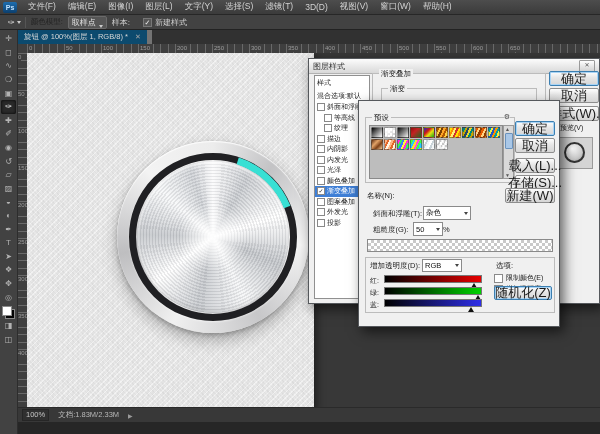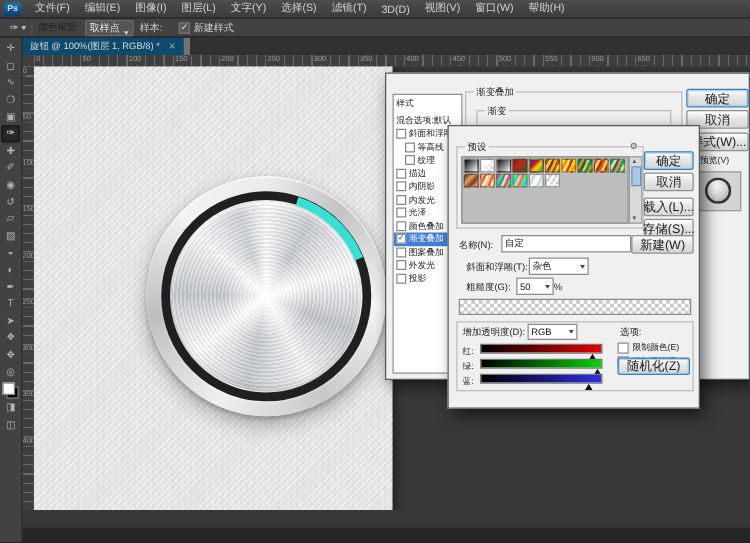--- a/index.html
+++ b/index.html
@@ -67,21 +67,21 @@
   .bottomstrip{position:absolute;left:0;right:0;bottom:0;height:12px;background:#262626;z-index:3}
   
   .dlg{position:absolute;background:#f0f0f0;border:1px solid #55585c;box-shadow:4px 5px 12px rgba(0,0,0,.6);
        font-size:8px;color:#1a1a1a}
   .dlg-title{height:14px;background:linear-gradient(#fcfcfc,#d8d8d8);border-bottom:1px solid #b2b2b2;display:flex;
              align-items:center;padding:0 4px;font-size:8px;color:#333}
   .dlg-title .spacer{flex:1}
   .win-btn{width:14px;height:10px;background:linear-gradient(#fefefe,#d2d2d2);border:1px solid #9a9a9a;border-radius:1px;
            font-size:6px;line-height:9px;text-align:center;color:#555;margin-left:2px;flex:none}
   .btn{position:absolute;background:linear-gradient(#fefefe,#e6e6e6 45%,#d6d6d6);border:1px solid #8e8e8e;border-radius:2px;
-       font-size:10px;display:flex;align-items:center;justify-content:center;color:#1a1a1a;white-space:nowrap}
+       font-size:13px;display:flex;align-items:center;justify-content:center;color:#1a1a1a;white-space:nowrap}
   .btn.primary{border-color:#3c7fb1;box-shadow:inset 0 0 0 1px #a9d4f5}
   .fieldset{position:absolute;border:1px solid #bcbcbc}
   .fs-label{position:absolute;top:-5px;left:6px;background:#f0f0f0;padding:0 2px;font-size:7.5px;color:#222;white-space:nowrap}
   .cbx{width:8px;height:8px;background:#fff;border:1px solid #8a8a8a;font-size:8px;line-height:8px;color:#333;text-align:center;flex:none}
   .lbl{position:absolute;font-size:7.5px;color:#222;white-space:nowrap}
   .combo{position:absolute;background:#fff;border:1px solid #8a8a8a;display:flex;align-items:center;
          justify-content:space-between;padding:0 2px;font-size:7.5px;color:#111}
   .combo .dd-arrow{border-top-color:#444}
   .checker{background-image:conic-gradient(#c9c9c9 0 25%,#fff 0 50%,#c9c9c9 0 75%,#fff 0);background-size:6px 6px}
   
@@ -224,24 +224,34 @@
         <div class="knob">
           <div class="knob-ring-dark"></div>
           <svg class="knob-arc-svg" viewBox="0 0 192 192">
             <path d="M120.7 19.9 A80 80 0 0 1 170.2 66.0" fill="none" stroke="#38e0d4" stroke-width="7"></path>
           </svg>
           <div class="knob-face"></div>
         </div>
       </div>
     </div>
 
+    <div class="statusbar">
+      <span class="zoom-box">100%</span>
+      <span>文档:1.83M/2.33M</span>
+      <span style="font-size:6px;color:#999">▶</span>
+    </div>
     <div class="bottomstrip"></div>
   </div>
 
   <div class="dlg" id="layer-style-dlg">
+    <div class="dlg-title">
+      <span>图层样式</span>
+      <span class="spacer"></span>
+      <span class="win-btn">✕</span>
+    </div>
     <div class="ls-list" id="ls-list">
         <div class="ls-row plain">
           <span>样式</span>
         </div>
         <div class="ls-row plain">
           <span>混合选项:默认</span>
         </div>
         <div class="ls-row check">
           <span class="ls-cb"></span>
           <span>斜面和浮雕</span>
@@ -340,21 +350,20 @@
         <span class="sb-arrow" style="bottom:0">▼</span>
       </div>
     </div>
 
     <div class="btn primary" style="left:156px;top:20px;width:38px;height:13px">确定</div>
     <div class="btn" style="left:156px;top:37px;width:38px;height:13px">取消</div>
     <div class="btn" style="left:156px;top:57px;width:38px;height:13px">载入(L)...</div>
     <div class="btn" style="left:156px;top:74px;width:38px;height:13px">存储(S)...</div>
 
     <span class="lbl" style="left:8px;top:90px">名称(N):</span>
-    <input class="combo" style="left: 42px; top: 87px; width: 98px; height: 12px; font-family: inherit;" value="自定">
     <div class="btn" style="left:146px;top:87px;width:48px;height:13px">新建(W)</div>
 
     <span class="lbl" style="left:14px;top:108px">斜面和浮雕(T):</span>
     <div class="combo" style="left:64px;top:105px;width:42px;height:12px">
       <span>杂色</span>
       <span class="dd-arrow"></span>
     </div>
 
     <span class="lbl" style="left:14px;top:124px">粗糙度(G):</span>
     <div class="combo" style="left:54px;top:121px;width:24px;height:12px">

